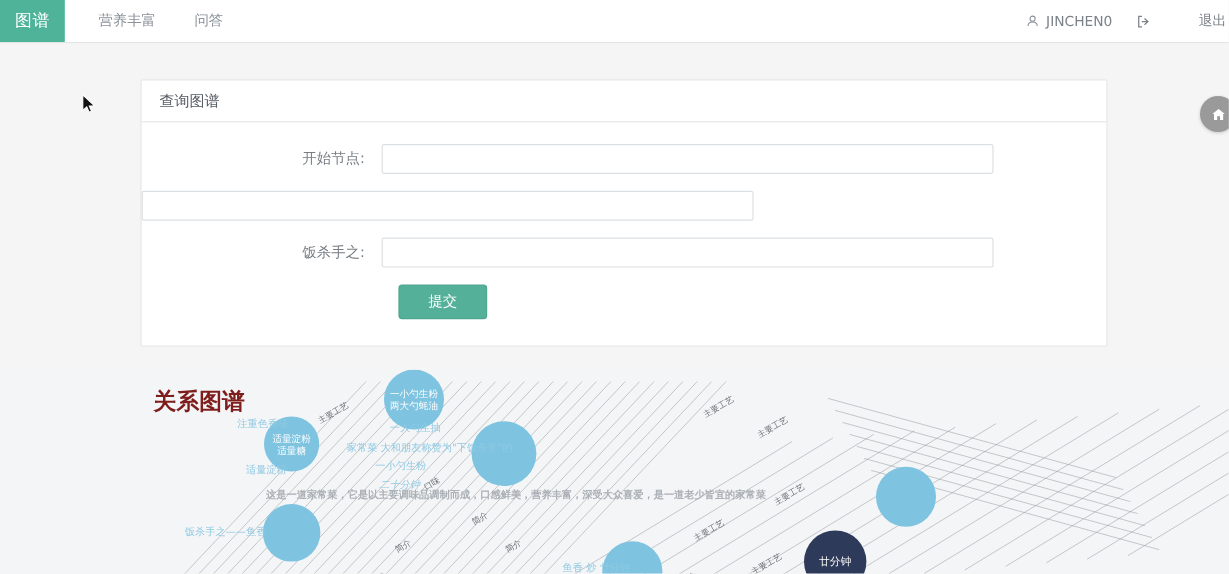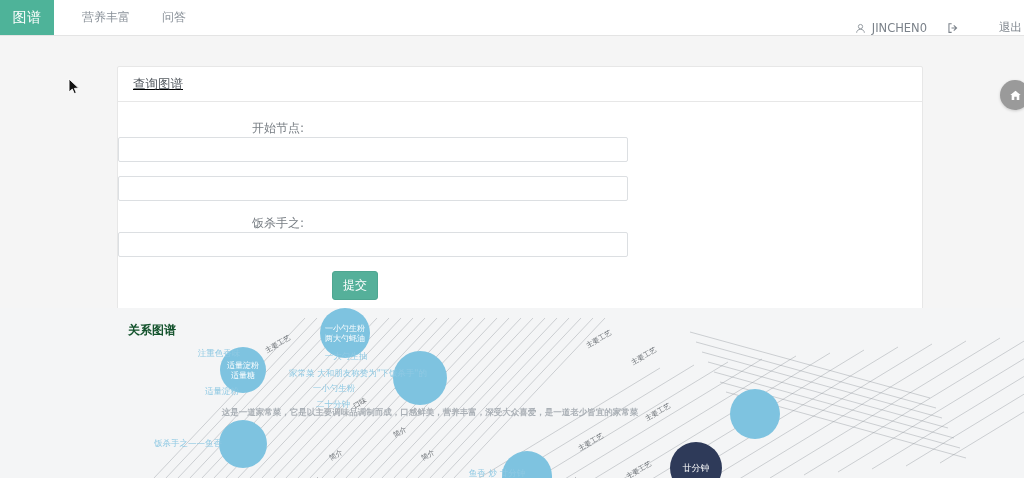--- a/index.html
+++ b/index.html
@@ -36,21 +36,21 @@
   .nav-link {
     display: flex; align-items: center;
     padding: 0 16px;
     font-size: 12px;
     color: #8a9199;
     cursor: pointer;
     white-space: nowrap;
   }
   .nav-right {
     margin-left: auto;
-    display: flex; align-items: flex-end;
+    display: flex; align-items: center;
     padding-right: 0;
   }
   .nav-user, .nav-logout {
     display: flex; align-items: center; gap: 6px;
     padding: 0 10px;
     font-size: 11.5px;
     color: #7b828a;
     cursor: pointer;
     white-space: nowrap;
   }
@@ -90,29 +90,27 @@
     width: 806px;
     background: #ffffff;
     border: 1px solid #e7e7e7;
     border-radius: 2px;
   }
   .card-head {
     height: 35px;
     border-bottom: 1px solid #e7e7e7;
     display: flex; align-items: center;
     padding: 0 15px;
-    text-decoration: underline;
   }
   .card-title { font-size: 12.5px; color: #555b61; }
   .card-body { padding: 18px 0 22px 0; }
 
   .form-row {
-    display: flex; align-items: flex-start;
+    display: flex; align-items: center;
     margin-bottom: 14px;
-    flex-direction: column;
   }
   .form-label {
     width: 200px;
     text-align: right;
     padding-right: 14px;
     font-size: 12px;
     color: #777d83;
   }
   .form-input {
     width: 510px; height: 25px;
@@ -124,40 +122,40 @@
     padding: 0 8px;
     outline: none;
     font-family: inherit;
   }
   .form-actions { display: flex; padding-left: 214px; margin-top: 4px; }
   .btn-submit {
     background: #55b09a;
     border: 1px solid #4ea691;
     color: #ffffff;
     font-size: 12px;
-    padding: 5px 10px;
+    padding: 5px 24px;
     border-radius: 3px;
     cursor: pointer;
     font-family: inherit;
   }
 
   
   .graph-section {
     position: absolute;
     left: 0; top: 272px;
     width: 1024px; height: 206px;
     background: #f4f5f6;
     overflow: hidden;
   }
   .graph-title {
     position: absolute;
     left: 128px; top: 14px;
-    font-size: 12px;
+    font-size: 19px;
     font-weight: bold;
-    color: #14532d;
+    color: #7f1d1d;
     z-index: 12;
   }
   .graph-canvas { position: absolute; inset: 0; }
   .graph-canvas svg { display: block; }
   .node-circle { cursor: pointer; }
   .node-label {
     font-family: "DejaVu Sans", "Liberation Sans", sans-serif;
     fill: #ffffff;
     font-size: 8px;
     text-anchor: middle;
@@ -358,21 +356,21 @@
               <circle cx="696" cy="160" r="26" fill="#2e3a59" class="node-circle"></circle>
               <text x="696" y="163" class="node-label node-label-dark">廿分钟</text>
             </g>
             <g>
               <circle cx="755" cy="106" r="25" fill="#7ec3e0" class="node-circle"></circle>
             </g>
           </g>
         </svg>
         <div class="float-text" style="left: 334px; top: 81px; transform: translate(-50%, -50%);">一小勺生粉</div>
         <div class="float-text" style="left: 222px; top: 84px; transform: translate(-50%, -50%);">适量淀粉</div>
-        <div class="float-text" style="left: 333px; top: 97px; transform: translate(-50%, -50%);">二十分钟</div>
+        <div class="float-text" style="left: 333px; top: 97px; transform: translate(-50%, -50%); font-style: italic;">二十分钟</div>
         <div class="float-text" style="left: 358px; top: 66px; transform: translate(-50%, -50%);">家常菜 大和朋友称赞为"下饭杀手"的</div>
         <div class="float-text" style="left: 346px; top: 49px; transform: translate(-50%, -50%);">一大勺生抽</div>
         <div class="float-text" style="left: 188px; top: 136px; transform: translate(-50%, -50%);">饭杀手之——鱼香</div>
         <div class="float-text" style="left: 497px; top: 166px; transform: translate(-50%, -50%);">鱼香 炒 廿分钟</div>
         <div class="float-text" style="left: 219px; top: 46px; transform: translate(-50%, -50%);">注重色香味</div>
         <div class="float-text gray" style="left: 430px; top: 105px; transform: translate(-50%, -50%);">这是一道家常菜，它是以主要调味品调制而成，口感鲜美，营养丰富，深受大众喜爱，是一道老少皆宜的家常菜</div>
       </div>
   </div>
 
 </div>

